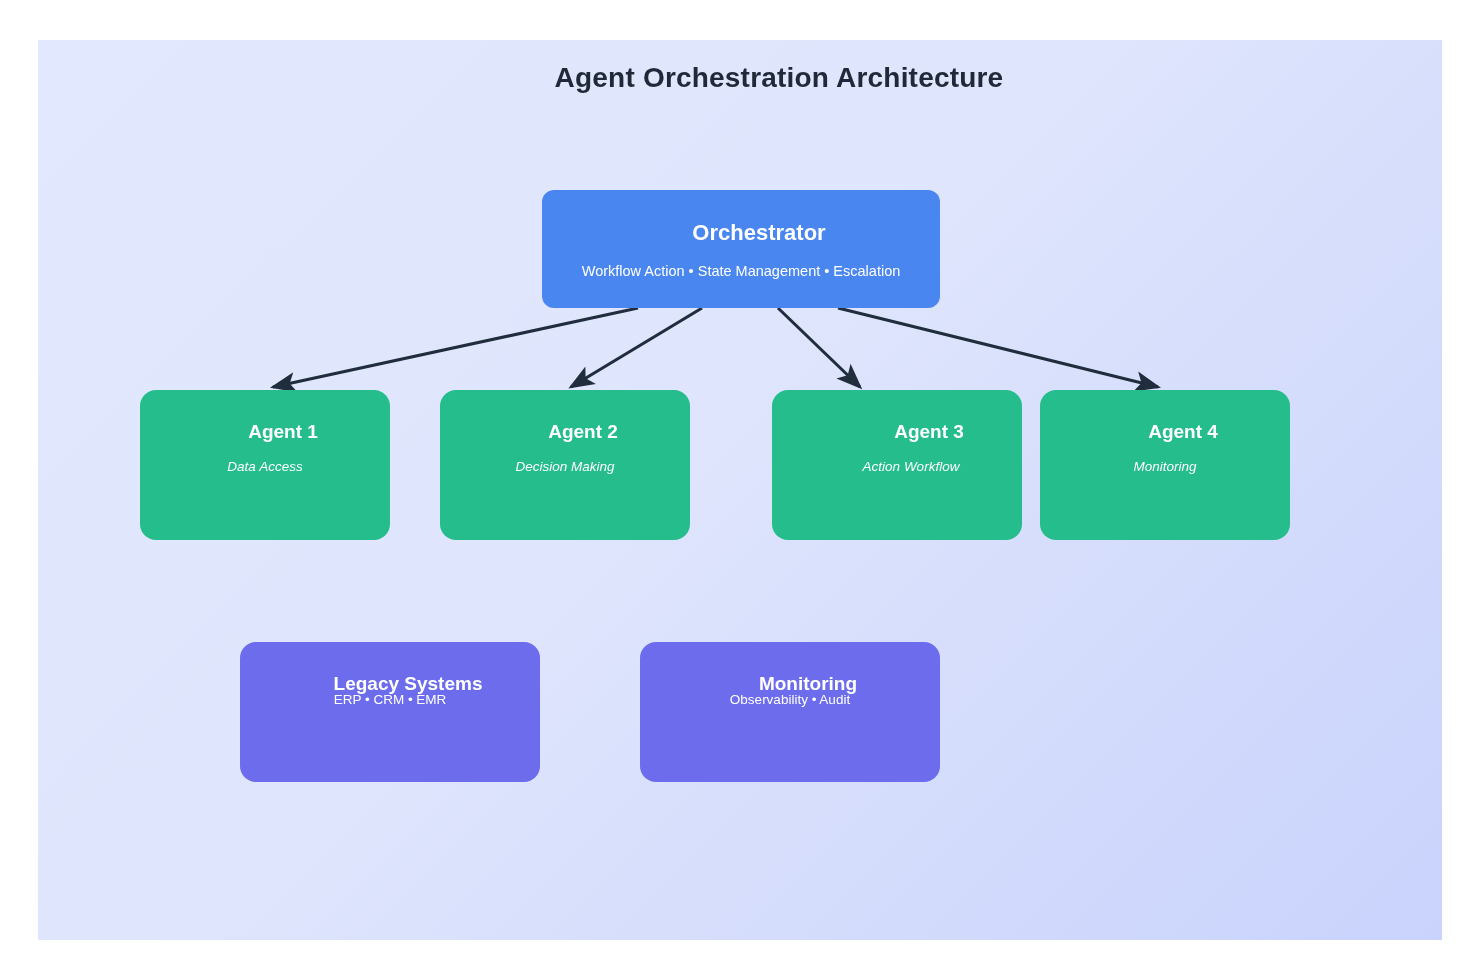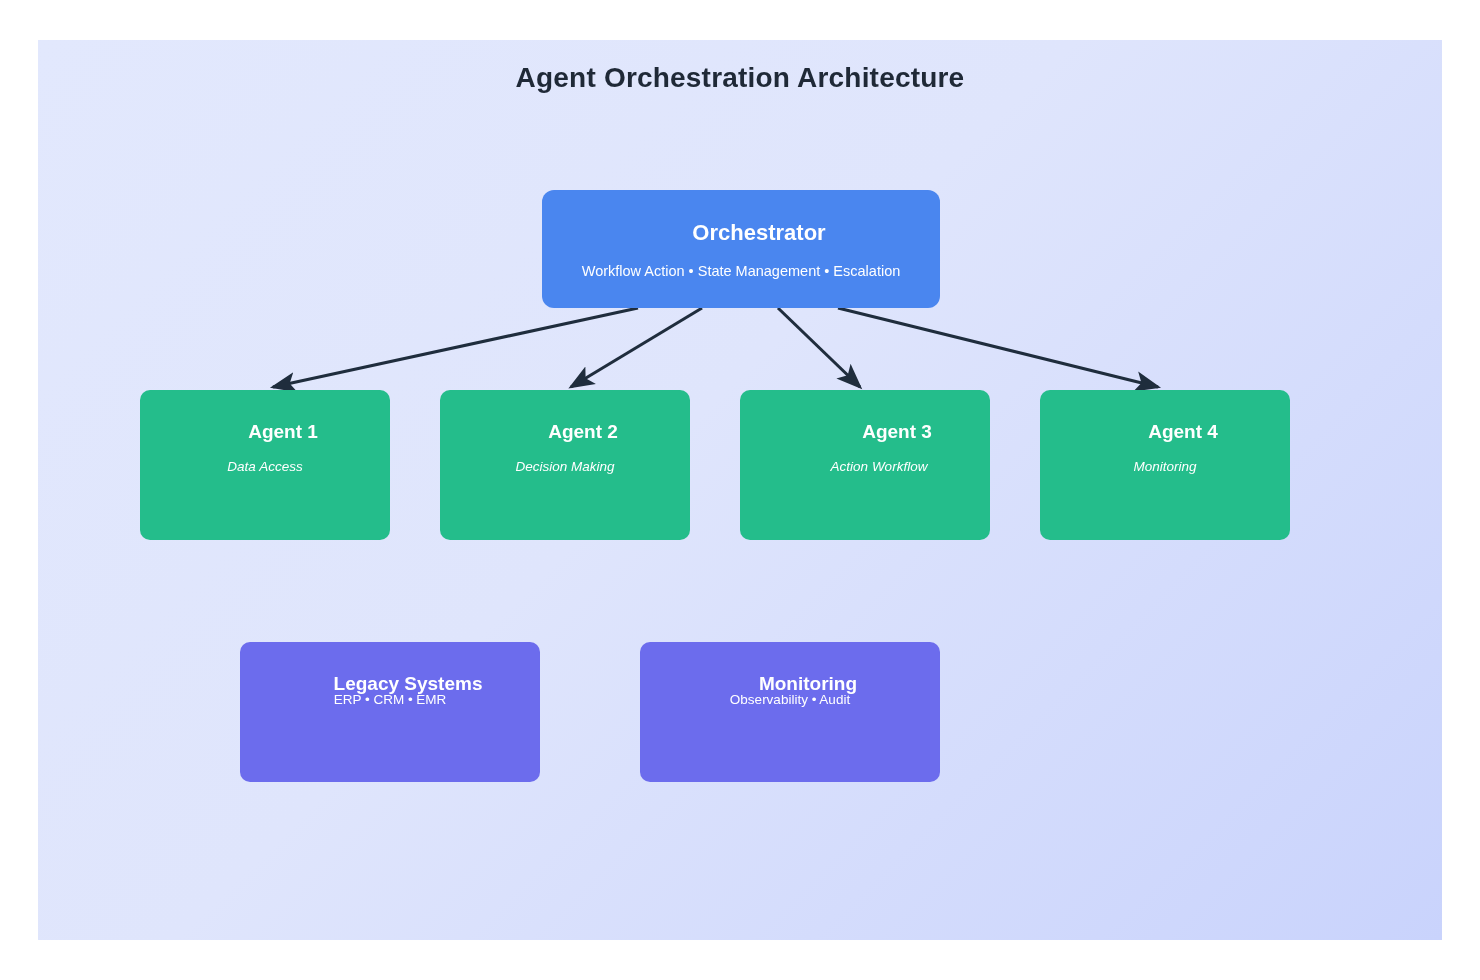--- a/index.html
+++ b/index.html
@@ -24,24 +24,25 @@
   #diagram-title {
     position: absolute;
     left: 0;
     top: 22px;
     width: 1404px;
     text-align: center;
     font-size: 28px;
     font-weight: bold;
     color: #1f2937;
     letter-spacing: 0.2px;
+    padding-left: 39px;
   }
   .node {
     position: absolute;
-    border-radius: 10px;
+    border-radius: 16px;
     box-sizing: border-box;
     display: block;
     text-align: center;
     color: #ffffff;
   }
   .node .node-title {
     display: block;
     font-size: 19px;
     font-weight: bold;
     color: #ffffff;
@@ -76,21 +77,21 @@
   .agent-node {
     top: 350px;
     width: 250px;
     height: 150px;
     background: #24bd8b;
   }
   .agent-node .node-title { margin-top: 32px; }
   .agent-node .node-sub { margin-top: 19px; font-style: italic; }
   #node-agent-1 { left: 102px; }
   #node-agent-2 { left: 402px; }
-  #node-agent-3 { left: 702px; padding-left: 28px; }
+  #node-agent-3 { left: 734px; padding-left: 28px; }
   #node-agent-4 { left: 1002px; }
   
   .support-node {
     top: 602px;
     width: 300px;
     height: 140px;
     background: #6c6ced;
   }
   .support-node .node-title { margin-top: 32px; }
   .support-node .node-sub { }

